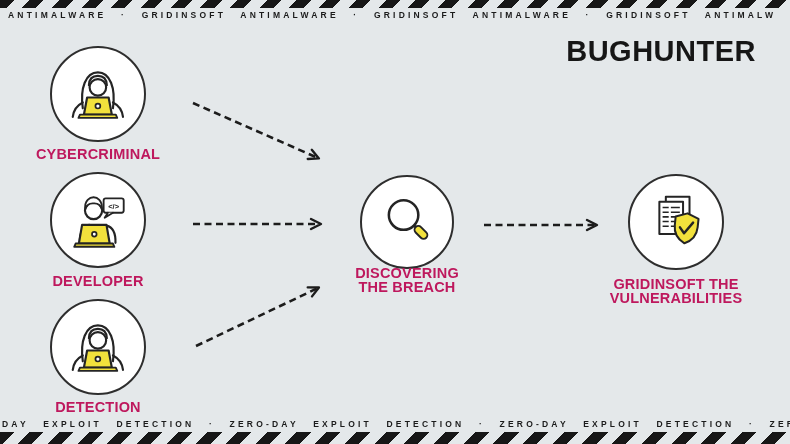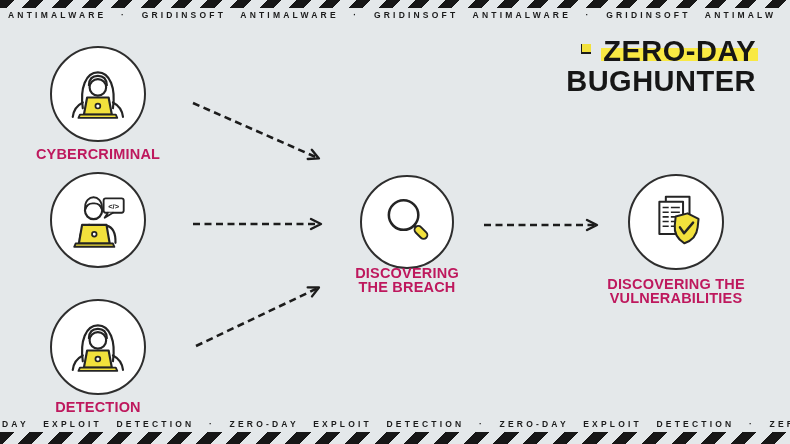--- a/index.html
+++ b/index.html
@@ -83,24 +83,20 @@
 </style>
 </head>
 <body>
 
 <div class="canvas">
 
   <div class="stripes top"></div>
   <div class="banner-text top">ANTIMALWARE · GRIDINSOFT ANTIMALWARE · GRIDINSOFT ANTIMALWARE · GRIDINSOFT ANTIMALW</div>
 
   <div class="title">
-    <div class="line1">
-      <span class="bullet"></span>
-      <span class="hl">ZERO-DAY</span>
-    </div>
     <div>BUGHUNTER</div>
   </div>
 
   <svg class="arrows" width="790" height="444" viewBox="0 0 790 444">
     <defs>
       <marker id="chev" markerUnits="userSpaceOnUse" markerWidth="16" markerHeight="16" refX="12" refY="8" orient="auto">
         <path d="M3 3 L13 8 L3 13" fill="none" stroke="#1c1c1c" stroke-width="2.4" stroke-linecap="round" stroke-linejoin="round"></path>
       </marker>
     </defs>
     <g stroke="#1c1c1c" stroke-width="2.6" stroke-dasharray="7 4.5" fill="none">
@@ -136,20 +132,21 @@
         <circle cx="44" cy="37" r="12" fill="#fff"></circle>
         <path d="M32.5 35 C31 23 39 18.5 44 18.5 C49 18.5 56.5 23 55.5 35 C53 28 49.5 26.5 44 27 C38.5 26.5 35 28 32.5 35 Z" fill="#fff" stroke-width="2.6"></path>
         <path d="M25 82 C24 67 31 59 38 57"></path>
         <path d="M62 58 C70 60 75 68 74.5 82"></path>
         <path d="M28 57 L62 57 L66.5 83 L23.5 83 Z" fill="#f2e13c"></path>
         <circle cx="45" cy="70" r="3.2" fill="#fff" stroke-width="2.4"></circle>
         <path d="M19 83 L71 83 L73 87.5 L17 87.5 Z" fill="#f2e13c" stroke-width="2.6"></path>
       </g>
     </svg>
   </div>
+  <div class="nlabel l2">DEVELOPER</div>
 
   <div class="node n3">
     <svg viewBox="0 0 100 100">
       <g stroke="#242424" stroke-width="3" fill="none" stroke-linecap="round" stroke-linejoin="round">
         <path d="M29 70 C25 42 33 20 50 20 C67 20 75 42 71 70" fill="#fff"></path>
         <path d="M29 62 C21 66 16 74 15 82"></path>
         <path d="M71 62 C79 66 84 74 85 82"></path>
         <circle cx="50" cy="41" r="11.5" fill="#fff"></circle>
         <path d="M37.5 38 C38 28 43 25 50 25 C57 25 62 28 62.5 38"></path>
         <path d="M35 55 L65 55 L69.5 79 L30.5 79 Z" fill="#f2e13c"></path>
@@ -188,20 +185,20 @@
           <path d="M31.5 56 H40 M43 56 H55.5"></path>
         </g>
         <g transform="rotate(6 64 60)">
           <path d="M64 38 L80 44 L80 56 C80 68 73.5 75.5 64 80 C54.5 75.5 48 68 48 56 L48 44 Z" fill="#f2e13c"></path>
           <path d="M55.5 58.5 L62 66 L73 50" stroke-width="3.4" stroke-linecap="round"></path>
         </g>
       </g>
     </svg>
   </div>
   <div class="nlabel lr">
-    <span style="display:block">DISCOVERING THE</span>
+    <span style="display:block">GRIDINSOFT THE</span>
     <span style="display:block">VULNERABILITIES</span>
   </div>
 
   <div class="banner-text bottom">DAY EXPLOIT DETECTION · ZERO-DAY EXPLOIT DETECTION · ZERO-DAY EXPLOIT DETECTION · ZERO-DAY EXPLOIT DET</div>
   <div class="stripes bottom"></div>
 
 </div>
 
 </body></html>

